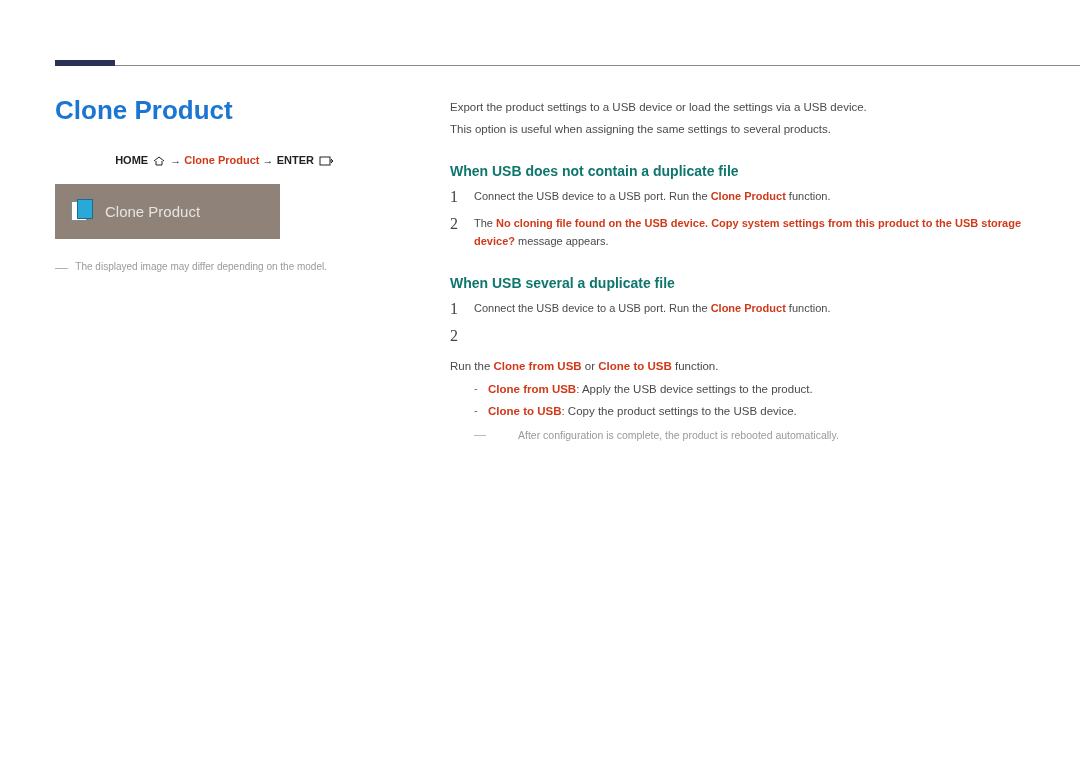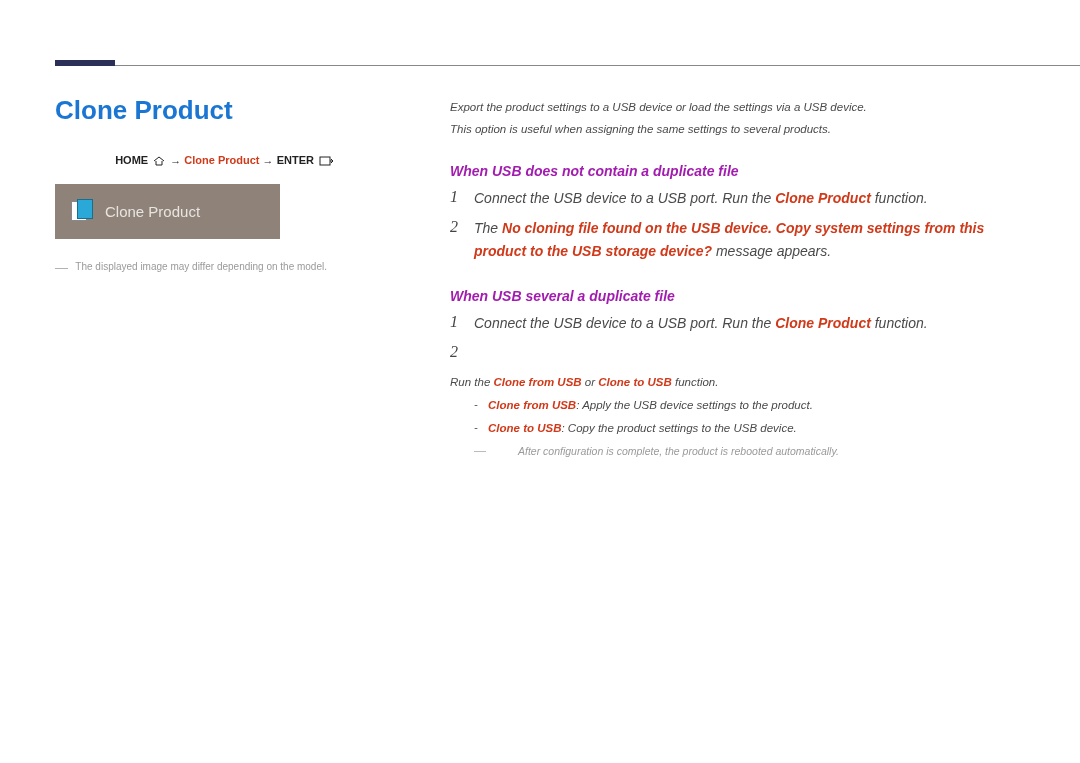--- a/index.html
+++ b/index.html
@@ -90,50 +90,49 @@
     font-weight: 400;
   }
   .note-dash { font-family: Georgia, serif; font-size: 13px; color: #888; margin-right: 4px; vertical-align: top; }
   .note-text { font-size: 10px; color: #9a9a9a; line-height: 1.5; margin-top: 15px; }
 
   .right-col {
     position: absolute;
     left: 450px;
     top: 98px;
     right: 40px;
-    font-style: italic;
   }
   .intro {
     font-size: 11.5px;
     color: #4a4a4a;
     line-height: 1.6;
     margin-bottom: 4px;
   }
   .h3 {
     font-size: 14px;
     font-weight: 700;
-    color: #a21caf;
+    color: #0f766e;
     margin-top: 24px;
     margin-bottom: 8px;
   }
   .step-row {
     display: flex;
     align-items: flex-start;
     margin-bottom: 6px;
   }
   .step-num {
     width: 24px;
     font-size: 16px;
     color: #444;
     font-family: Georgia, "Times New Roman", serif;
     flex-shrink: 0;
     line-height: 1.3;
   }
   .step-body {
-    font-size: 14px;
+    font-size: 11px;
     color: #4a4a4a;
     line-height: 1.7;
     flex: 1;
   }
   .bold-red { color: #d03a1a; font-weight: 700; }
   .sub-indent { font-size: 11.5px; line-height: 1.7; }
   .dash-item {
     display: flex;
     align-items: flex-start;
     margin-left: 24px;

